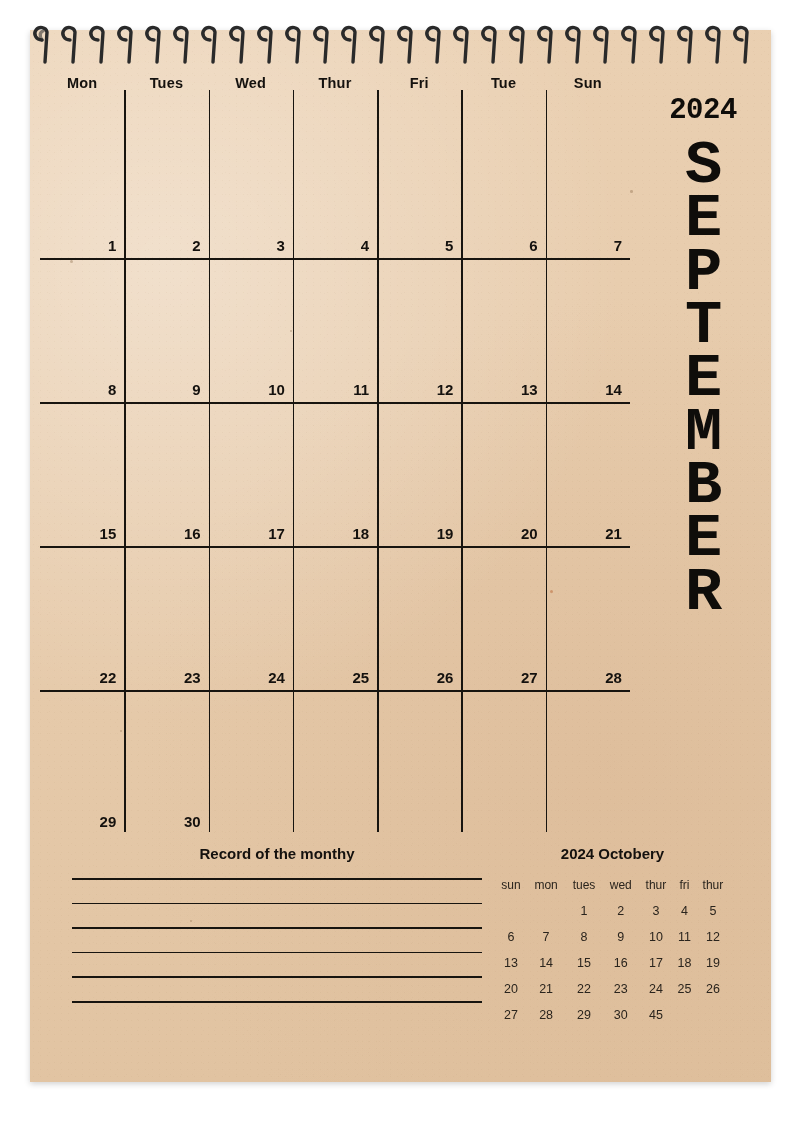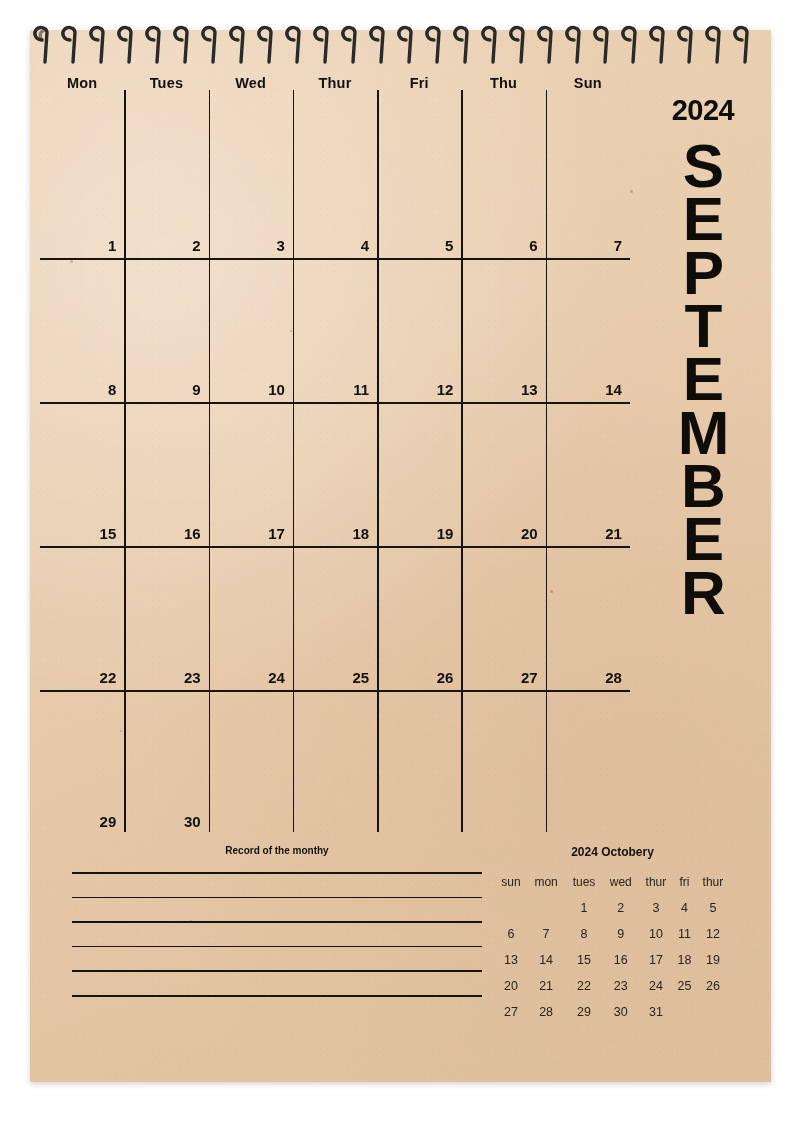--- a/index.html
+++ b/index.html
@@ -121,20 +121,21 @@
     color: #14110e;
   }
 
   
   .monthblock {
     position: absolute;
     left: 648px;
     top: 96px;
     width: 110px;
     text-align: center;
+    font-family: Liberation Mono, monospace;
   }
   .year-top {
     font-size: 29px;
     font-weight: 700;
     color: #0f0d0a;
     letter-spacing: -0.5px;
     line-height: 1;
     margin-bottom: 14px;
   }
   .monthname {
@@ -150,41 +151,41 @@
 
   
   .notes {
     position: absolute;
     left: 72px;
     top: 845px;
     width: 410px;
   }
   .notes-title {
     text-align: center;
-    font-size: 10px;
+    font-size: 15px;
     font-weight: 700;
     color: #14110e;
     margin-bottom: 16px;
   }
   .ruleline {
     height: 1.6px;
     background: #17140f;
     margin-bottom: 23px;
   }
 
   
   .mini {
     position: absolute;
     left: 495px;
     top: 845px;
     width: 235px;
   }
   .mini-title {
     text-align: center;
-    font-size: 12px;
+    font-size: 15px;
     font-weight: 700;
     color: #14110e;
     margin-bottom: 14px;
   }
   .mini table {
     border-collapse: collapse;
     width: 100%;
   }
   .mini th {
     font-size: 12px;
@@ -302,21 +303,21 @@
   </svg>
 
   <div class="cal">
 
     <div class="dow-row">
       <div class="dow">Mon</div>
       <div class="dow">Tues</div>
       <div class="dow">Wed</div>
       <div class="dow">Thur</div>
       <div class="dow">Fri</div>
-      <div class="dow">Thu</div>
+      <div class="dow">Tue</div>
       <div class="dow">Sun</div>
     </div>
 
     <div class="vline" style="left:84.2px;"></div>
     <div class="vline" style="left:168.5px;"></div>
     <div class="vline" style="left:252.8px;"></div>
     <div class="vline" style="left:337.1px;"></div>
     <div class="vline" style="left:421.4px;"></div>
     <div class="vline" style="left:505.7px;"></div>
 
@@ -520,21 +521,21 @@
           <td>23</td>
           <td>24</td>
           <td>25</td>
           <td>26</td>
         </tr>
         <tr>
           <td>27</td>
           <td>28</td>
           <td>29</td>
           <td>30</td>
-          <td>31</td>
+          <td>45</td>
           <td></td>
           <td></td>
         </tr>
       </tbody>
     </table>
   </div>
 
 </div>
 
 </body></html>

